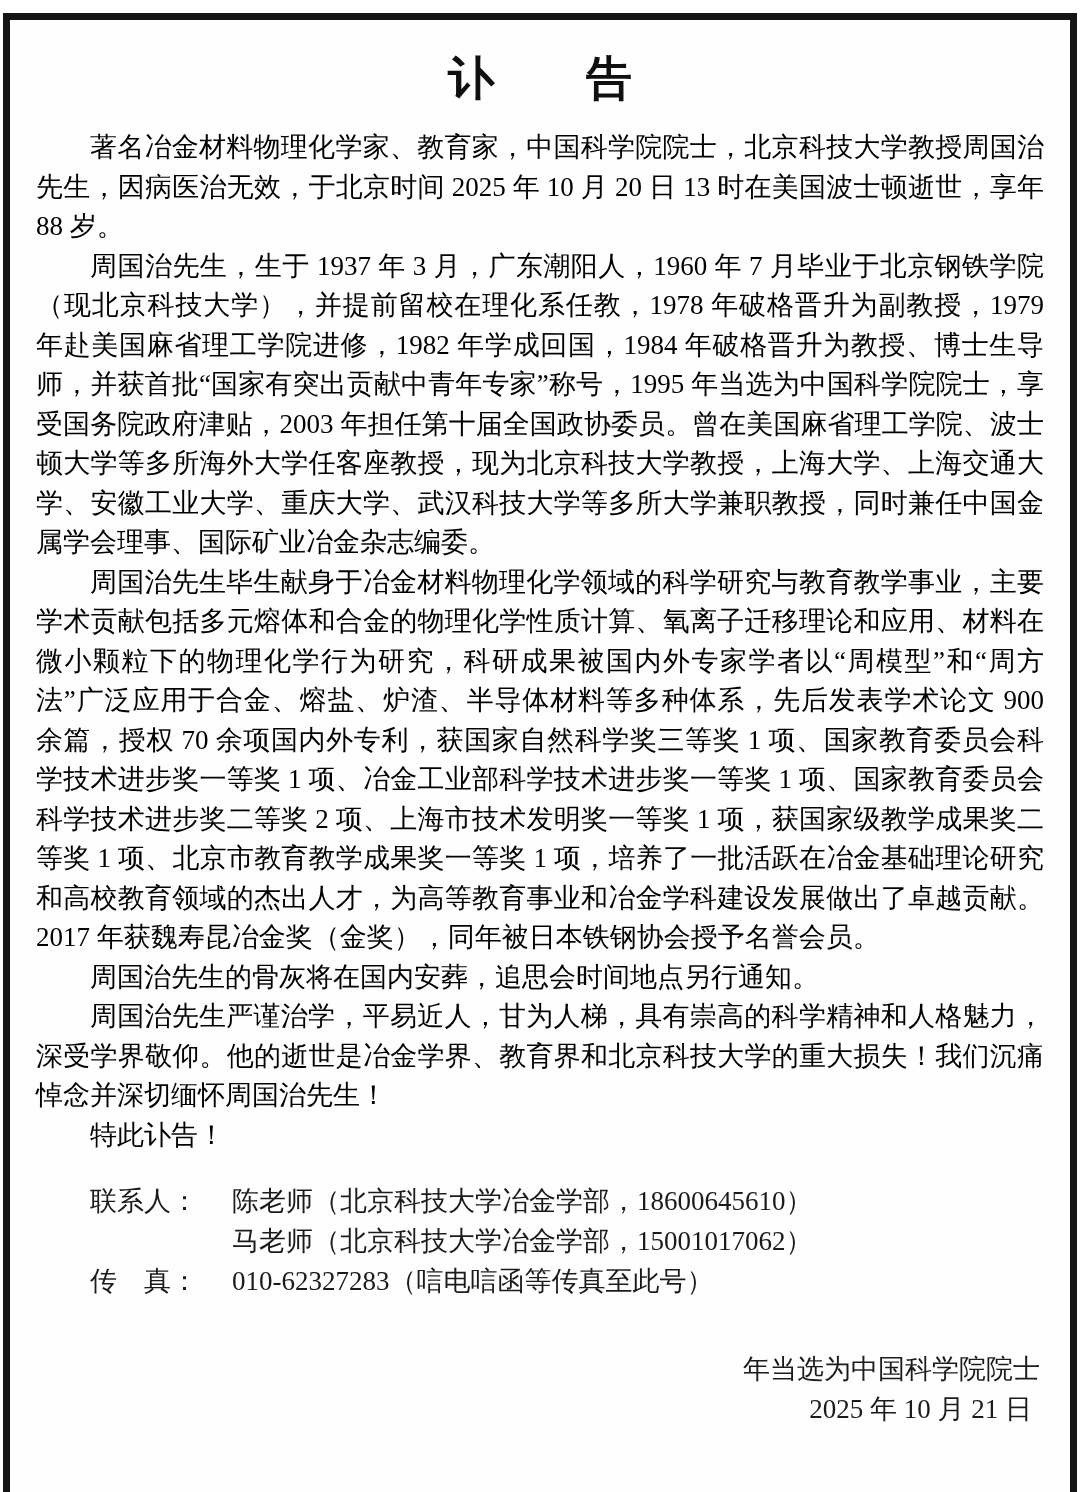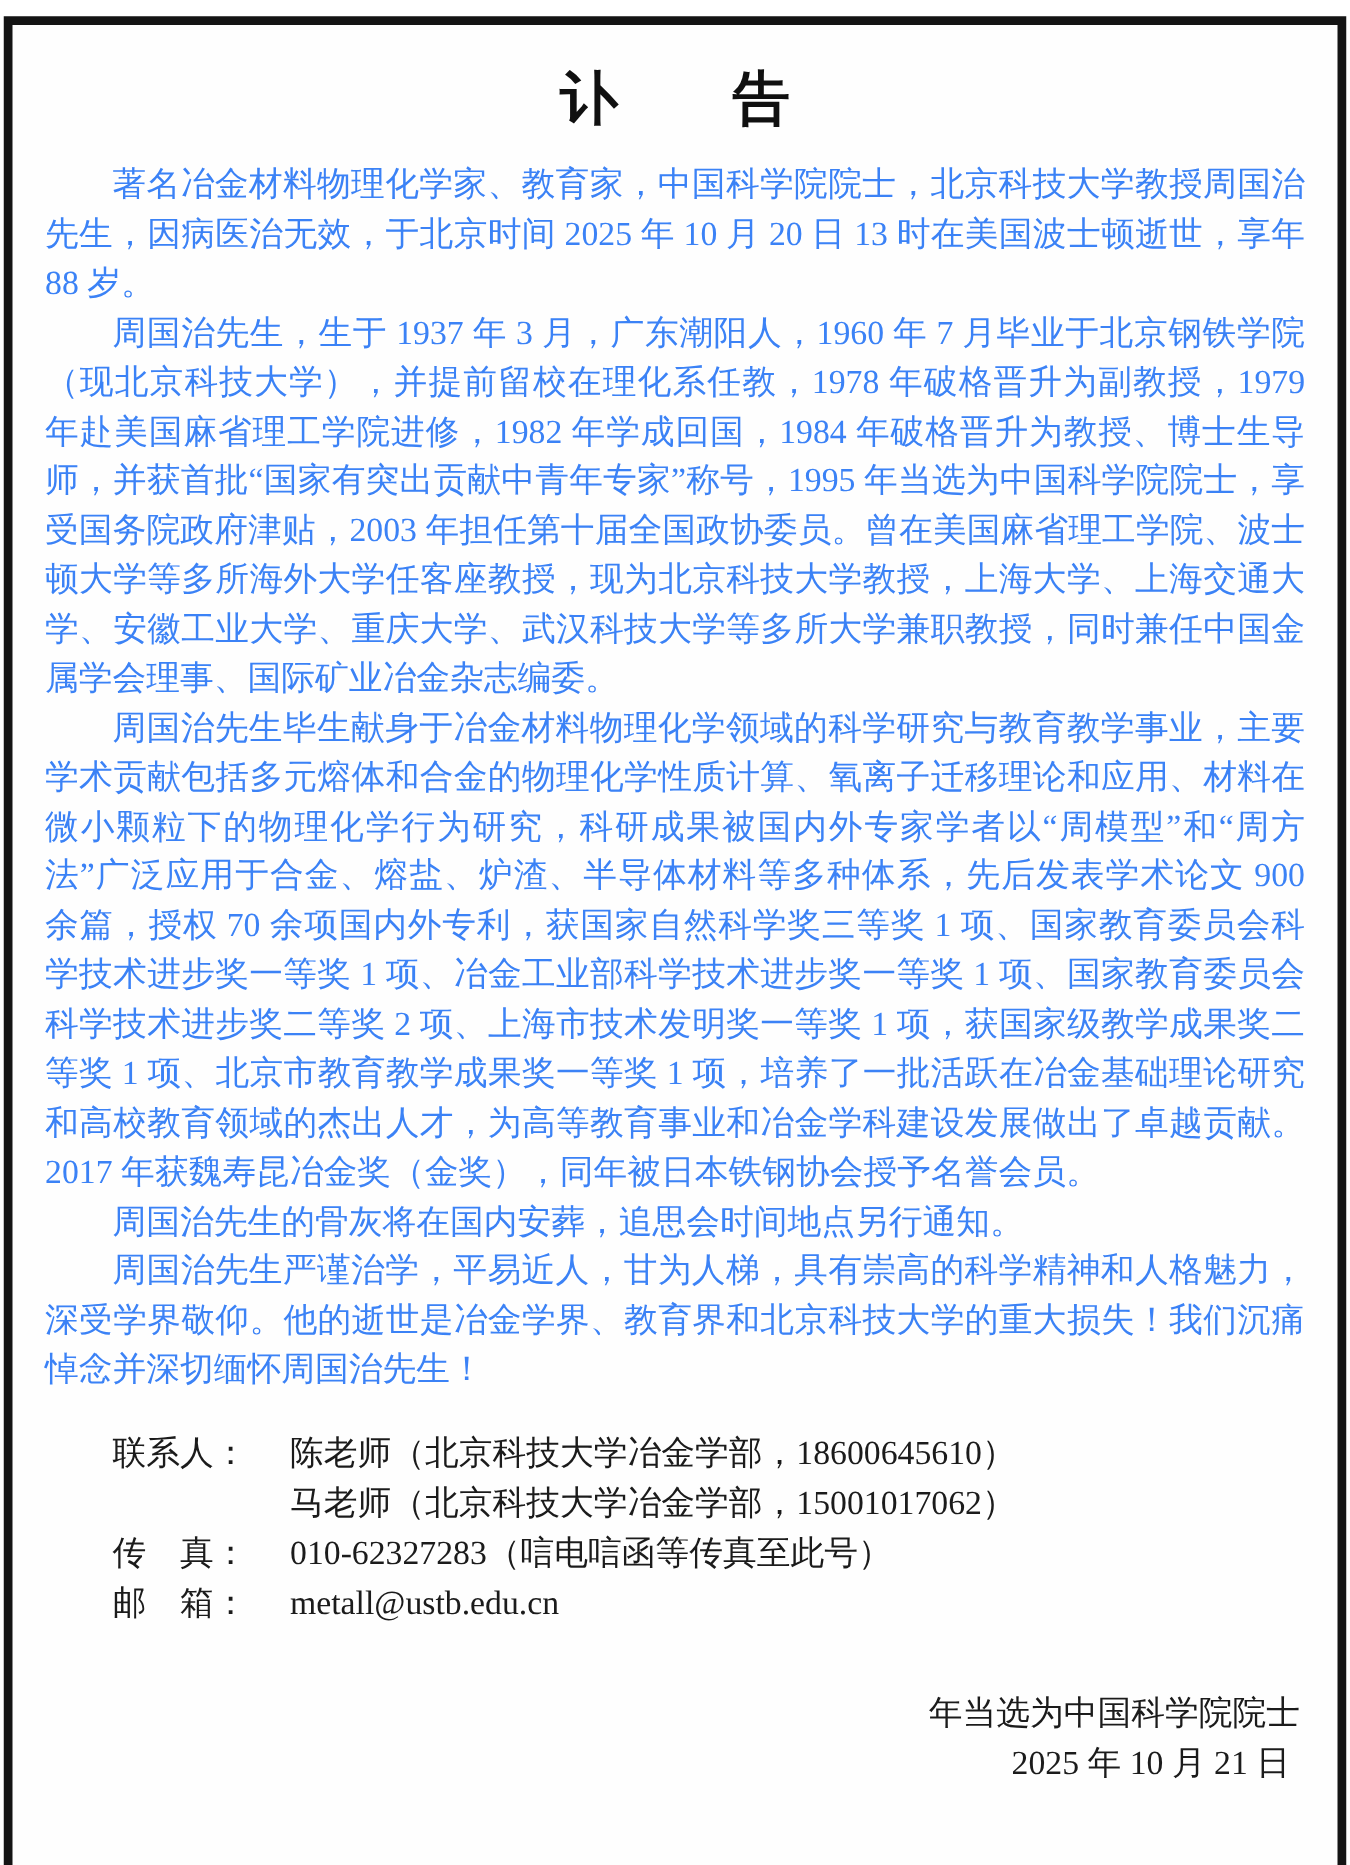--- a/index.html
+++ b/index.html
@@ -35,21 +35,21 @@
     margin: 4px 0 20px 0;
     font-family: "Liberation Serif", "DejaVu Serif", serif;
   }
   .bodytext p {
     margin: 0;
     font-size: 27px;
     line-height: 39.5px;
     text-align: justify;
     text-indent: 2em;
     word-break: break-all;
-    color: #3b82f6;
+    color: #000000;
   }
   .contacts {
     margin-top: 26px;
     margin-left: 54px;
     font-size: 27px;
     line-height: 40px;
   }
   .contact-row {
     display: flex;
     align-items: center;
@@ -81,39 +81,36 @@
 <div class="frame">
 
   <h1 class="title">讣　　告</h1>
 
   <div class="bodytext">
     <p>著名冶金材料物理化学家、教育家，中国科学院院士，北京科技大学教授周国治先生，因病医治无效，于北京时间 2025 年 10 月 20 日 13 时在美国波士顿逝世，享年 88 岁。</p>
     <p>周国治先生，生于 1937 年 3 月，广东潮阳人，1960 年 7 月毕业于北京钢铁学院（现北京科技大学），并提前留校在理化系任教，1978 年破格晋升为副教授，1979 年赴美国麻省理工学院进修，1982 年学成回国，1984 年破格晋升为教授、博士生导师，并获首批“国家有突出贡献中青年专家”称号，1995 年当选为中国科学院院士，享受国务院政府津贴，2003 年担任第十届全国政协委员。曾在美国麻省理工学院、波士顿大学等多所海外大学任客座教授，现为北京科技大学教授，上海大学、上海交通大学、安徽工业大学、重庆大学、武汉科技大学等多所大学兼职教授，同时兼任中国金属学会理事、国际矿业冶金杂志编委。</p>
     <p>周国治先生毕生献身于冶金材料物理化学领域的科学研究与教育教学事业，主要学术贡献包括多元熔体和合金的物理化学性质计算、氧离子迁移理论和应用、材料在微小颗粒下的物理化学行为研究，科研成果被国内外专家学者以“周模型”和“周方法”广泛应用于合金、熔盐、炉渣、半导体材料等多种体系，先后发表学术论文 900 余篇，授权 70 余项国内外专利，获国家自然科学奖三等奖 1 项、国家教育委员会科学技术进步奖一等奖 1 项、冶金工业部科学技术进步奖一等奖 1 项、国家教育委员会科学技术进步奖二等奖 2 项、上海市技术发明奖一等奖 1 项，获国家级教学成果奖二等奖 1 项、北京市教育教学成果奖一等奖 1 项，培养了一批活跃在冶金基础理论研究和高校教育领域的杰出人才，为高等教育事业和冶金学科建设发展做出了卓越贡献。2017 年获魏寿昆冶金奖（金奖），同年被日本铁钢协会授予名誉会员。</p>
     <p>周国治先生的骨灰将在国内安葬，追思会时间地点另行通知。</p>
     <p>周国治先生严谨治学，平易近人，甘为人梯，具有崇高的科学精神和人格魅力，深受学界敬仰。他的逝世是冶金学界、教育界和北京科技大学的重大损失！我们沉痛悼念并深切缅怀周国治先生！</p>
+    <p>特此讣告！</p>
   </div>
 
   <div class="contacts">
     <div class="contact-row">
       <span class="contact-label">联系人：</span>
       <span class="contact-value">陈老师（北京科技大学冶金学部，18600645610）</span>
     </div>
     <div class="contact-row">
       <span class="contact-label"></span>
       <span class="contact-value">马老师（北京科技大学冶金学部，15001017062）</span>
     </div>
     <div class="contact-row">
       <span class="contact-label">传　真：</span>
       <span class="contact-value">010-62327283（唁电唁函等传真至此号）</span>
     </div>
-    <div class="contact-row">
-      <span class="contact-label">邮　箱：</span>
-      <span class="contact-value">metall@ustb.edu.cn</span>
-    </div>
   </div>
 
   <div class="signature">
     <div>年当选为中国科学院院士</div>
     <div class="date">2025 年 10 月 21 日</div>
   </div>
 
 </div>
 
 </body></html>

